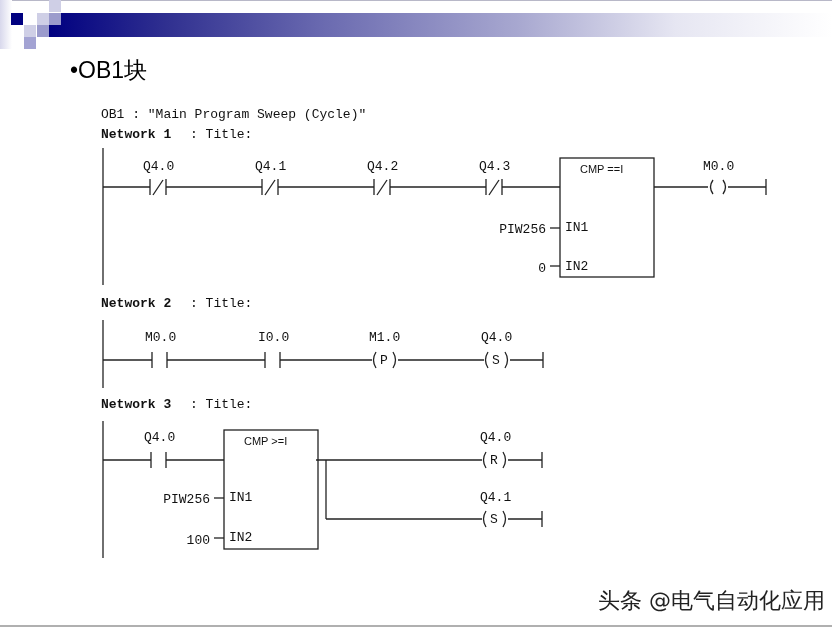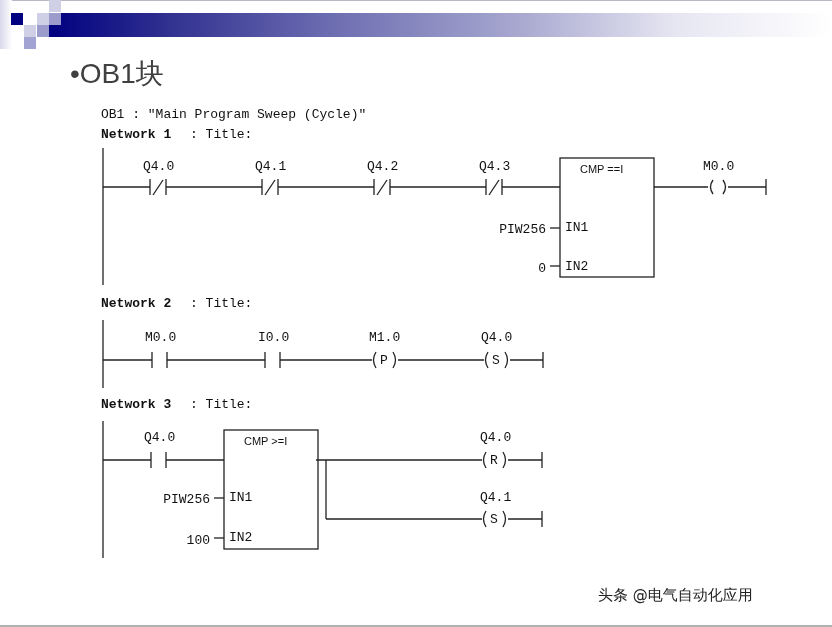--- a/index.html
+++ b/index.html
@@ -13,29 +13,29 @@
   .sq { position: absolute; width: 12px; height: 12px; }
   .header-bar {
     position: absolute; left: 49px; top: 13px; width: 783px; height: 24px;
     background: linear-gradient(to right, #000080 0%, #303090 15%, #6a6ab0 35%, #a8a8d0 60%, #e6e6f2 80%, #ffffff 100%);
   }
   .left-fade {
     position: absolute; left: 0; top: 0; width: 12px; height: 49px;
     background: linear-gradient(to right, #d8d8ec, #ffffff);
   }
   .slide-title {
-    position: absolute; left: 70px; top: 55px; font-size: 28px; color: #404040;
+    position: absolute; left: 70px; top: 55px; font-size: 23px; color: #000000;
     font-family: "Liberation Sans", sans-serif;
   }
   svg.ladder { position: absolute; left: 0; top: 0; }
   svg text.mono { font-family: "Liberation Mono", monospace; font-size: 13px; fill: #111; }
   svg text.bold { font-family: "Liberation Mono", monospace; font-size: 13px; font-weight: bold; fill: #111; }
   svg text.sans { font-family: "Liberation Sans", sans-serif; font-size: 11px; fill: #111; }
   .watermark {
-    position: absolute; left: 598px; top: 586px; font-size: 15px; color: #222;
+    position: absolute; left: 598px; top: 586px; font-size: 22px; color: #222;
     font-family: "DejaVu Sans", sans-serif;
     text-shadow: 1px 1px 0 #fff, -1px -1px 0 #fff;
   }
 </style>
 </head>
 <body>
 
 <div class="topline"></div>
 <div class="left-fade"></div>
 <div class="header-bar"></div>

